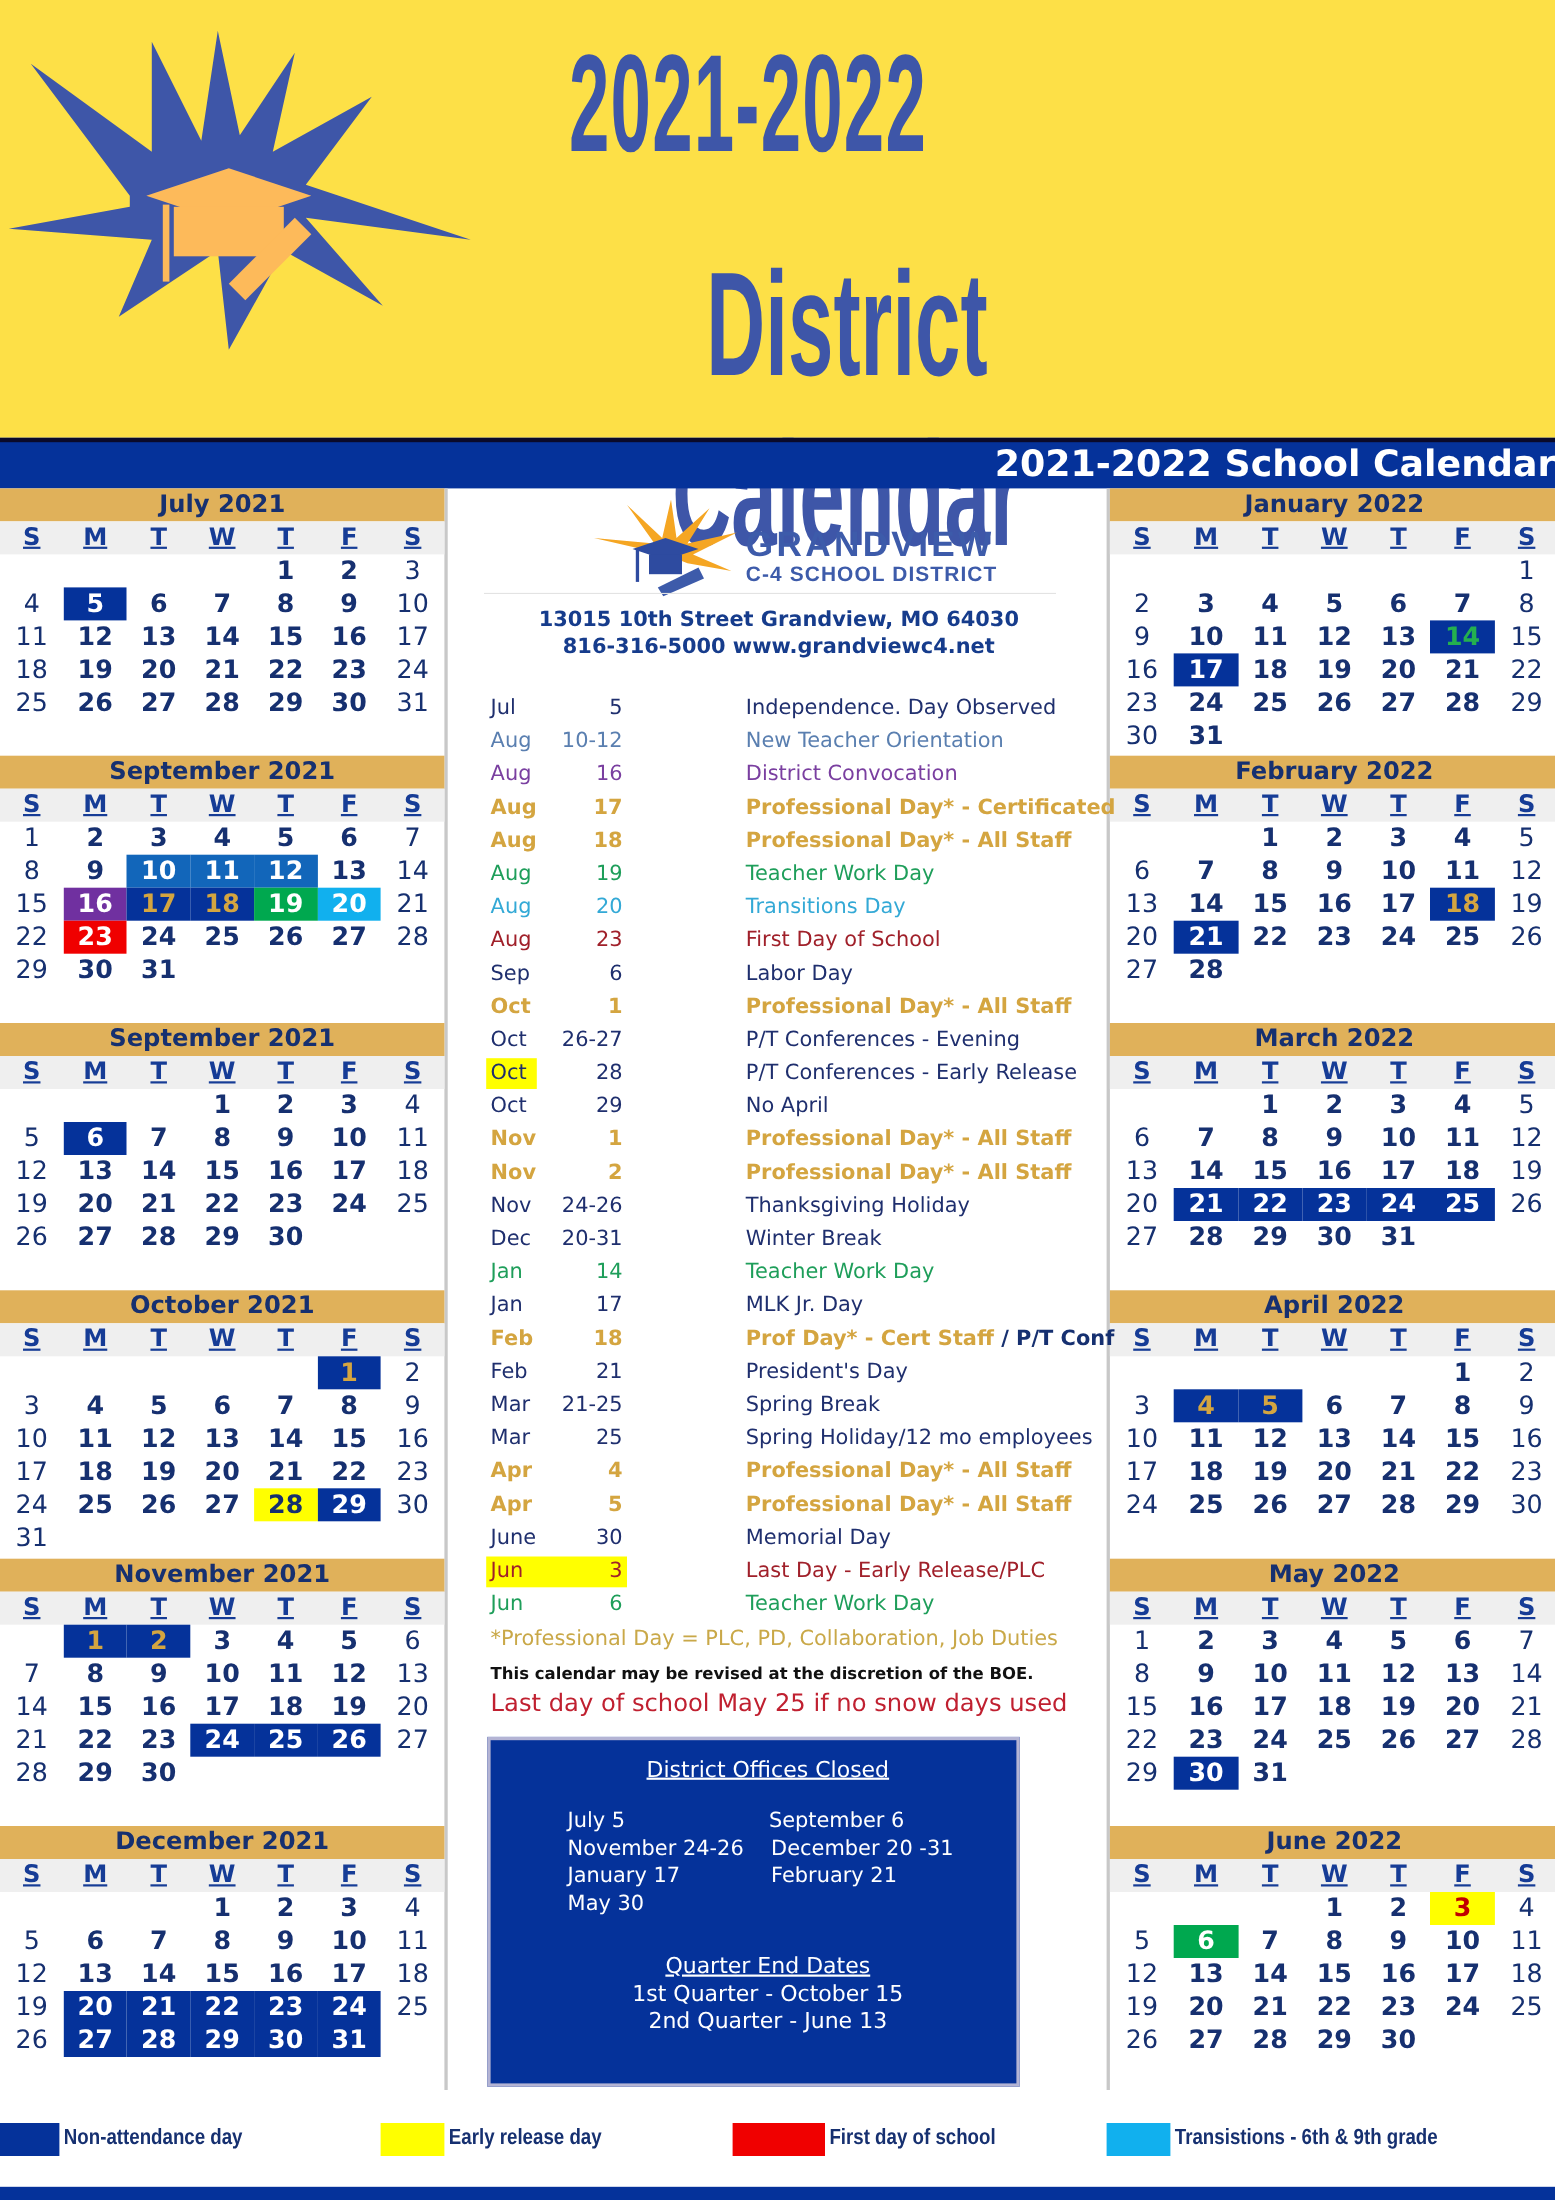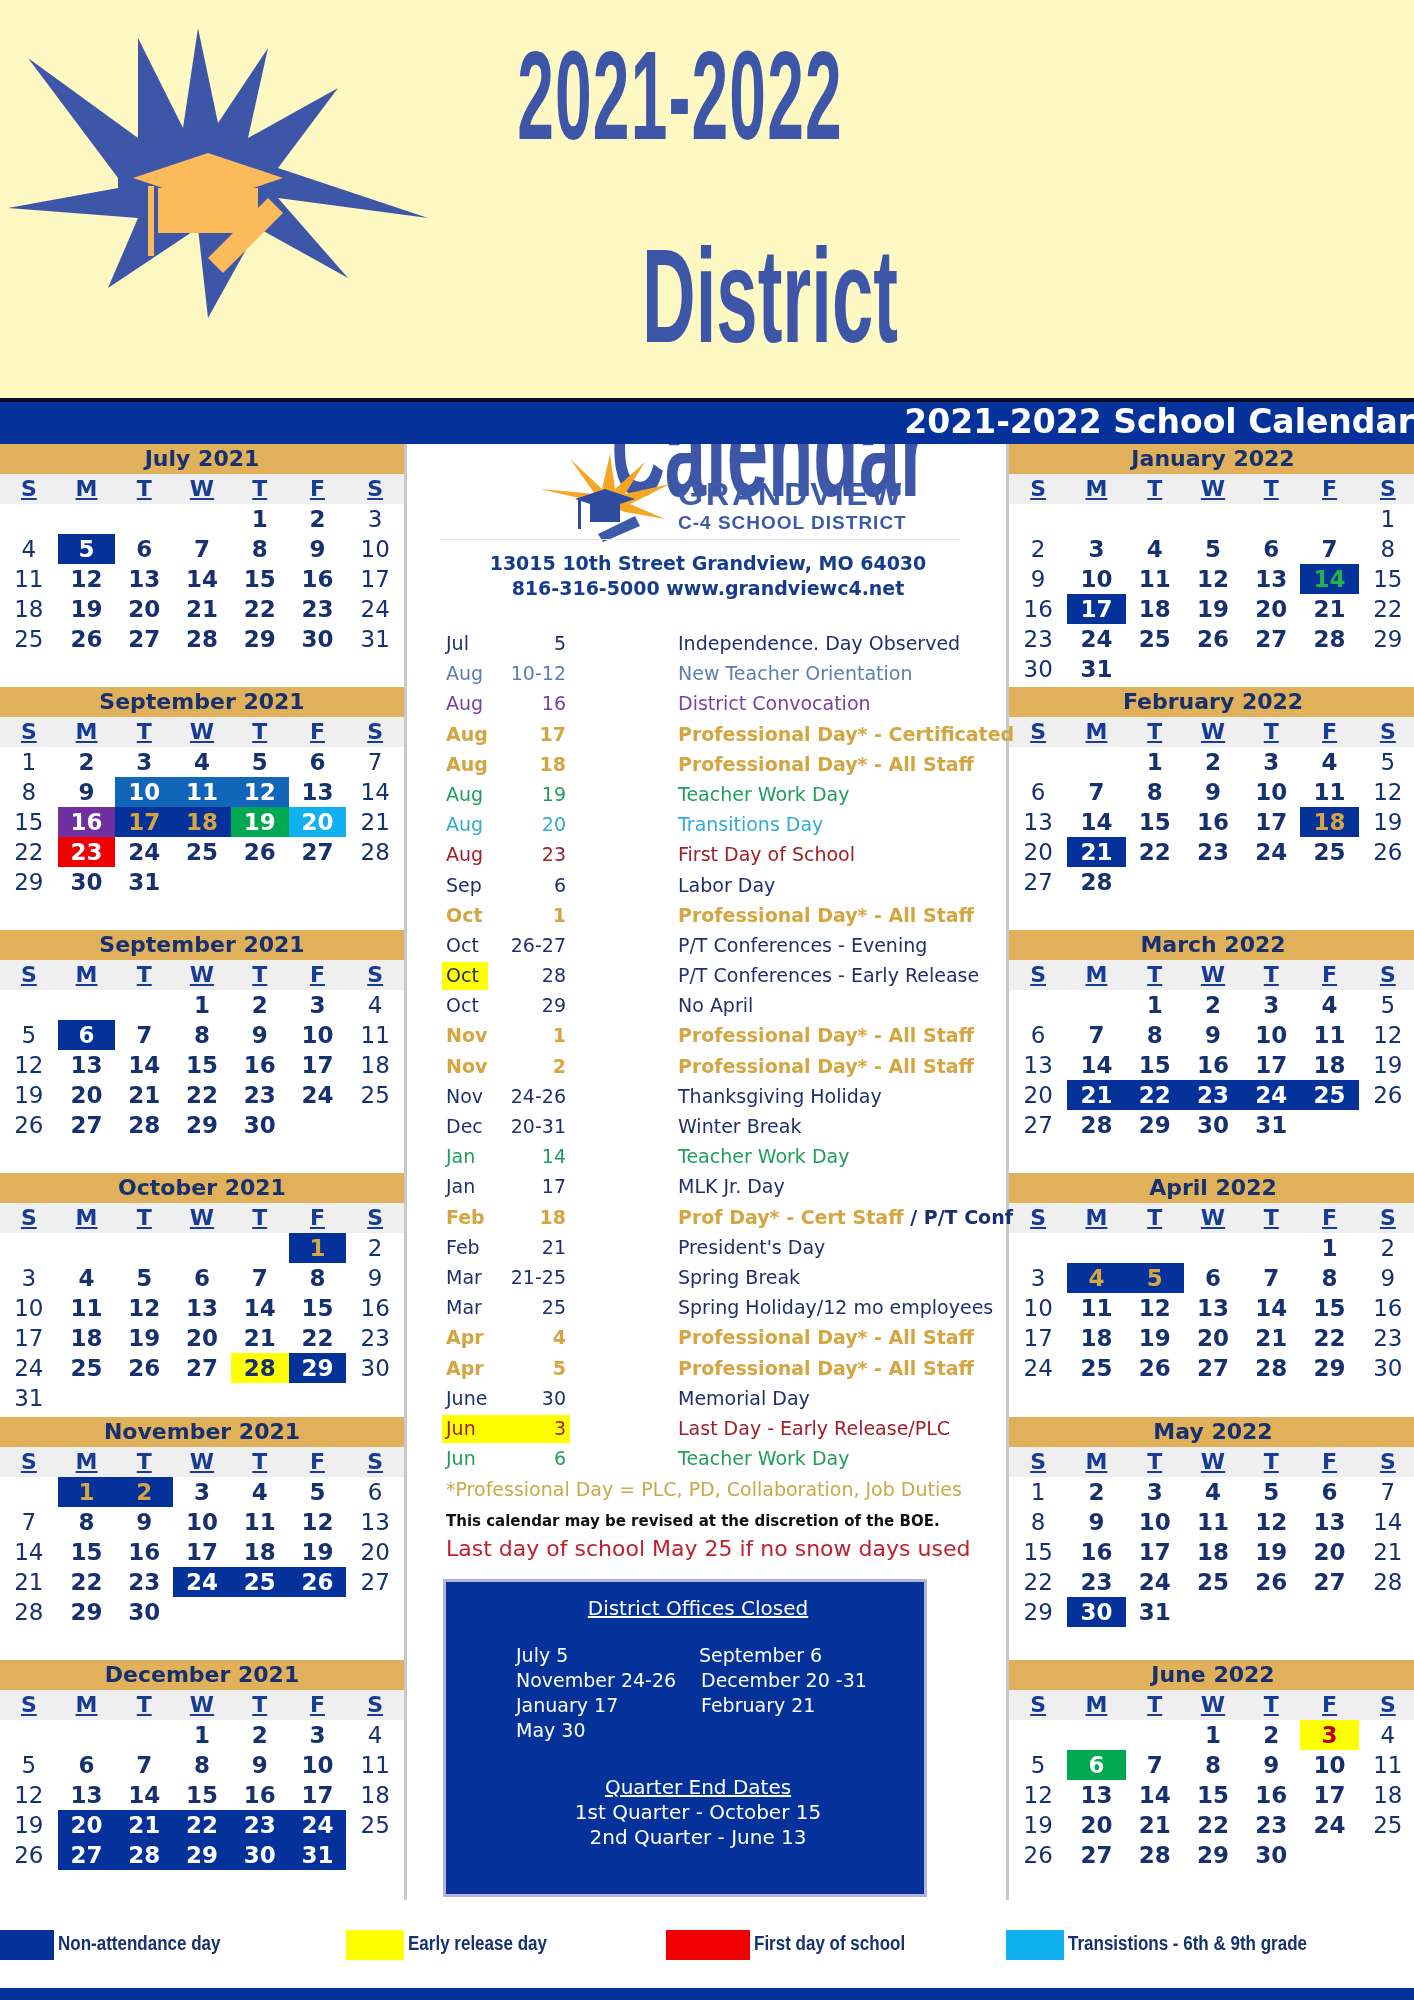--- a/index.html
+++ b/index.html
@@ -1,18 +1,18 @@
 <!DOCTYPE html>
 <html><head>
 <meta charset="utf-8">
 <style>
   html, body { margin: 0; padding: 0; }
   body { width: 1414px; height: 2000px; background: #ffffff; position: relative; overflow: hidden;
          font-family: "DejaVu Sans", sans-serif; }
-  .hero { position: absolute; left: 0; top: 0; width: 1414px; height: 398px; background: #fef9c3; }
+  .hero { position: absolute; left: 0; top: 0; width: 1414px; height: 398px; background: #fde047; }
   .hero-title { position: absolute; left: 0; width: 1414px; text-align: center; color: #3E56A8;
                 font-family: "Liberation Sans", sans-serif; font-weight: bold; transform-origin: center top; }
   .hero-line1 { top: 22px; font-size: 120px; left: 300px; width: 760px; transform: scaleX(0.55) scaleY(1.05); letter-spacing: 2px; }
   .hero-line2 { top: 218px; font-size: 128px; left: 260px; width: 1020px; transform: scaleX(0.58) scaleY(1.05); }
   .hero-logo { position: absolute; left: 8px; top: 28px; width: 420px; height: 290px; }
 
   .banner { position: absolute; left: 0; top: 398px; width: 1414px; height: 46px; background: #05329A;
             border-top: 4px solid #0a0a2a; box-sizing: border-box; color: #fff; text-align: right;
             font-weight: bold; font-size: 33px; line-height: 40px; }
 

